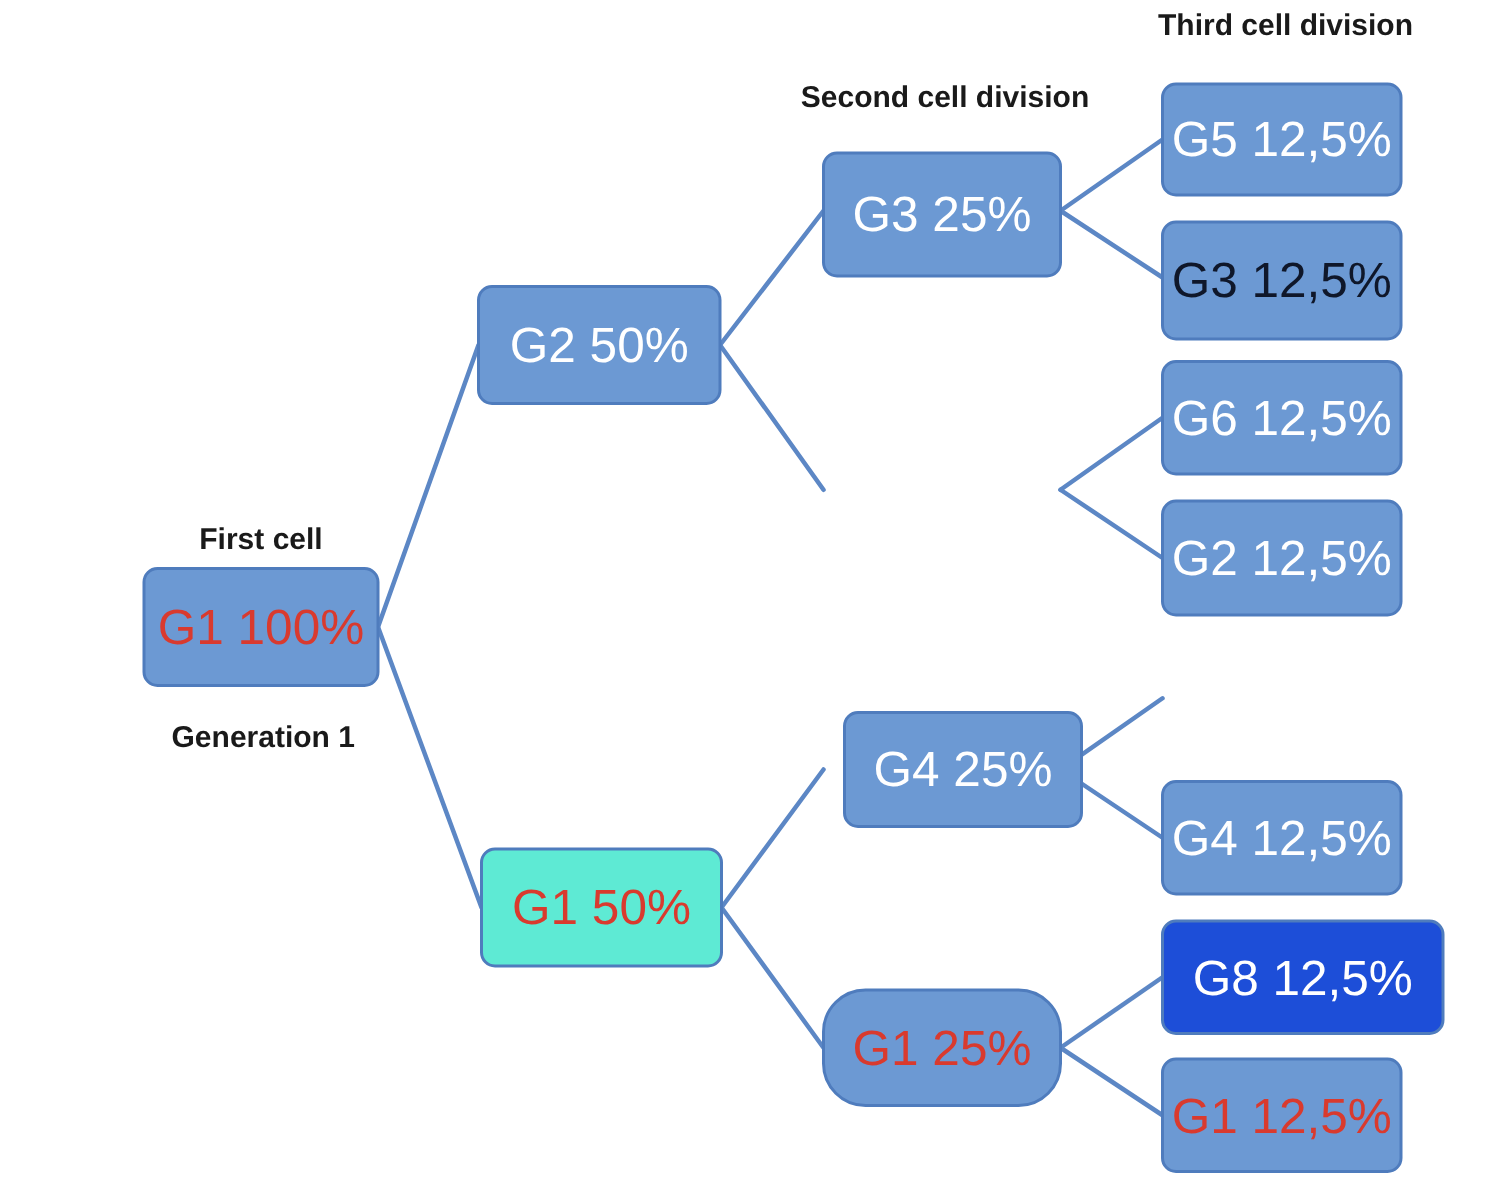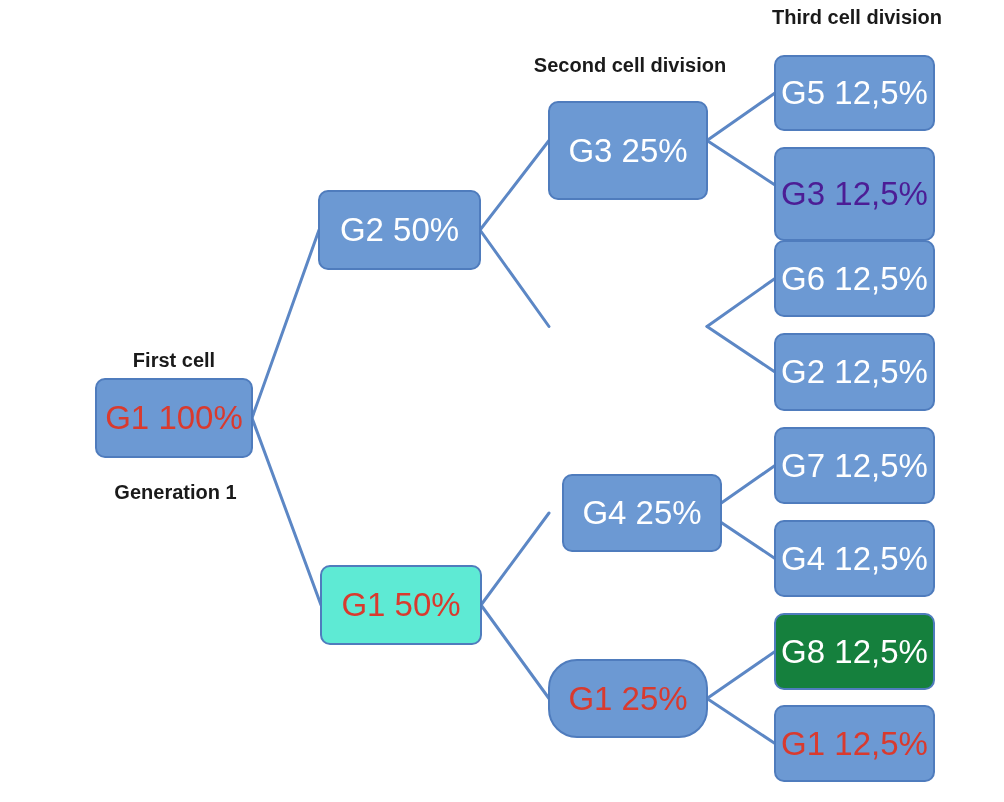--- a/index.html
+++ b/index.html
@@ -66,26 +66,25 @@
   <div class="annotation" style="left:95px; top:349px; width:158px;">First cell</div>
   <div class="annotation" style="left:78px; top:481px; width:195px;">Generation 1</div>
   <div class="annotation" style="left:525px; top:54px; width:210px;">Second cell division</div>
   <div class="annotation" style="left:752px; top:6px; width:210px;">Third cell division</div>
 
   <div class="node" style="left: 95px; top: 378px; width: 158px; height: 80px; color: rgb(217, 58, 46); background: rgb(108, 153, 211); border-color: rgb(79, 124, 189);">G1 100%</div>
 
   <div class="node" style="left: 318px; top: 190px; width: 163px; height: 80px; color: rgb(255, 255, 255); background: rgb(108, 153, 211); border-color: rgb(79, 124, 189);">G2 50%</div>
   <div class="node" style="left: 320px; top: 565px; width: 162px; height: 80px; color: rgb(217, 58, 46); background: #5eead4; border-color: rgb(79, 124, 189);">G1 50%</div>
 
-  <div class="node" style="left: 548px; top: 101px; width: 160px; height: 99px; color: rgb(255, 255, 255); background: rgb(108, 153, 211); border-color: rgb(79, 124, 189);">G3 25%</div>
+  <div class="node" style="left: 548px; top: 101px; width: 160px; height: 84px; color: rgb(255, 255, 255); background: rgb(108, 153, 211); border-color: rgb(79, 124, 189);">G3 25%</div>
   <div class="node" style="left: 548px; top: 474px; width: 160px; height: 78px; color: rgb(255, 255, 255); background: rgb(108, 153, 211); border-color: rgb(79, 124, 189); margin-left: 14px;">G4 25%</div>
   <div class="node" style="left: 548px; top: 659px; width: 160px; height: 79px; color: rgb(217, 58, 46); background: rgb(108, 153, 211); border-color: rgb(79, 124, 189); border-radius: 29px;">G1 25%</div>
 
   <div class="node" style="left: 774px; top: 55px; width: 161px; height: 76px; color: rgb(255, 255, 255); background: rgb(108, 153, 211); border-color: rgb(79, 124, 189);">G5 12,5%</div>
-  <div class="node" style="left: 774px; top: 147px; width: 161px; height: 94px; color: #4c1d95; background: rgb(108, 153, 211); border-color: rgb(79, 124, 189);">G3 12,5%</div>
+  <div class="node" style="left: 774px; top: 147px; width: 161px; height: 80px; color: #0f172a; background: rgb(108, 153, 211); border-color: rgb(79, 124, 189);">G3 12,5%</div>
   <div class="node" style="left: 774px; top: 240px; width: 161px; height: 77px; color: rgb(255, 255, 255); background: rgb(108, 153, 211); border-color: rgb(79, 124, 189);">G6 12,5%</div>
   <div class="node" style="left: 774px; top: 333px; width: 161px; height: 78px; color: rgb(255, 255, 255); background: rgb(108, 153, 211); border-color: rgb(79, 124, 189);">G2 12,5%</div>
-  <div class="node" style="left: 774px; top: 427px; width: 161px; height: 77px; color: rgb(255, 255, 255); background: rgb(108, 153, 211); border-color: rgb(79, 124, 189);">G7 12,5%</div>
   <div class="node" style="left: 774px; top: 520px; width: 161px; height: 77px; color: rgb(255, 255, 255); background: rgb(108, 153, 211); border-color: rgb(79, 124, 189);">G4 12,5%</div>
-  <div class="node" style="left: 774px; top: 613px; width: 161px; height: 77px; color: rgb(255, 255, 255); background: #15803d; border-color: rgb(79, 124, 189);">G8 12,5%</div>
+  <div class="node" style="left: 774px; top: 613px; width: 189px; height: 77px; color: rgb(255, 255, 255); background: #1d4ed8; border-color: rgb(79, 124, 189);">G8 12,5%</div>
   <div class="node" style="left: 774px; top: 705px; width: 161px; height: 77px; color: rgb(217, 58, 46); background: rgb(108, 153, 211); border-color: rgb(79, 124, 189);">G1 12,5%</div>
 
 </div>
 
 </body></html>

